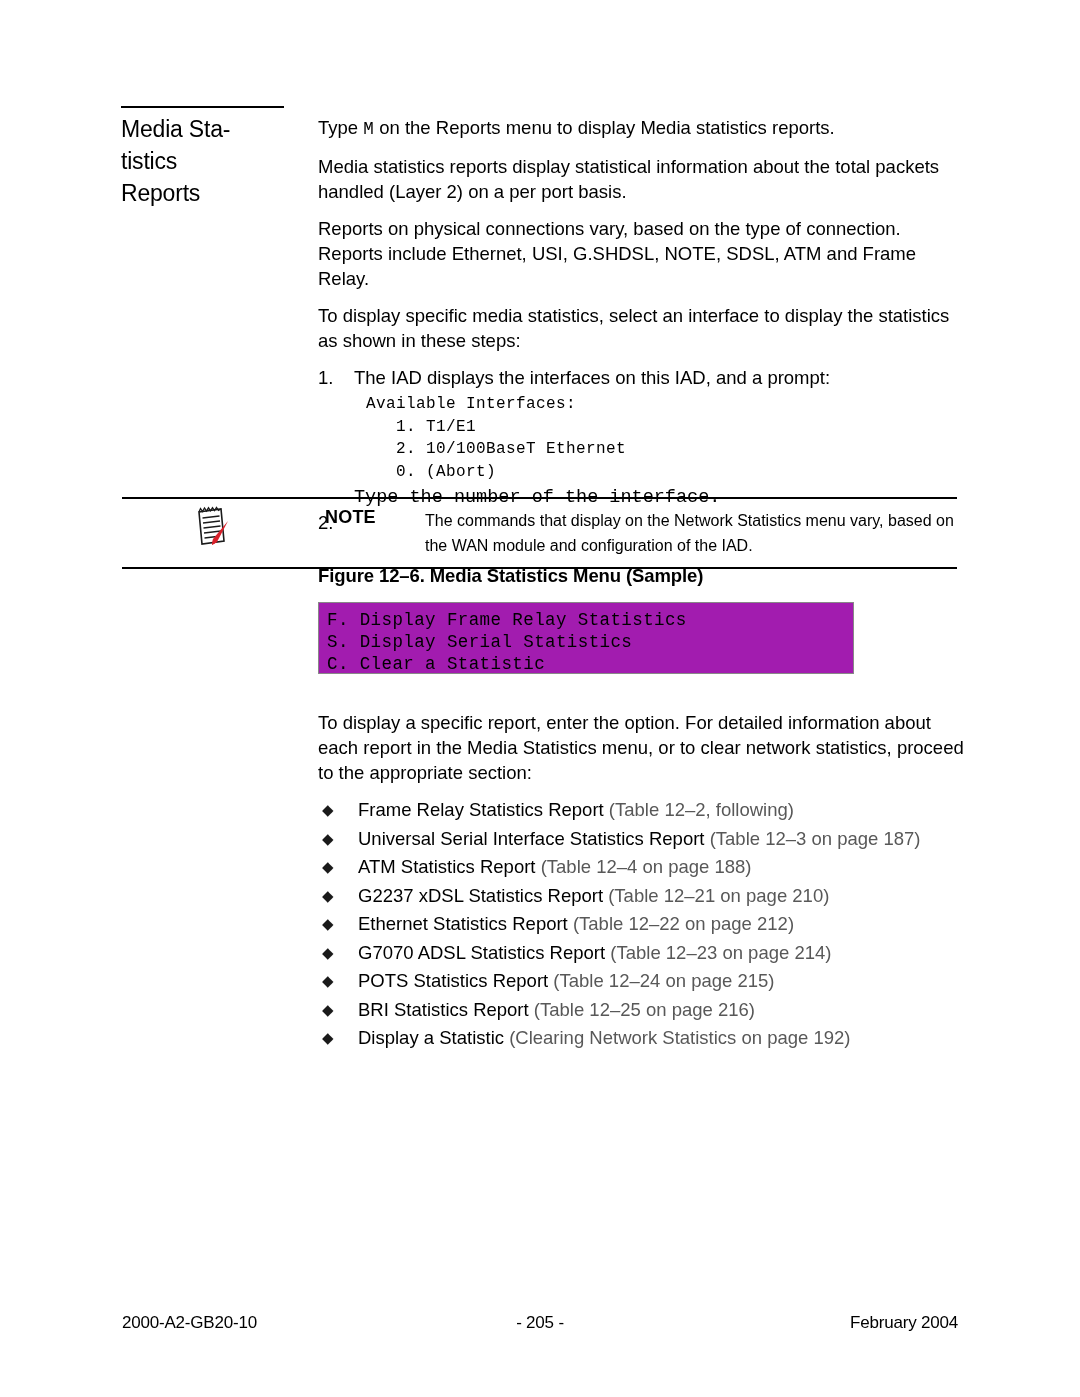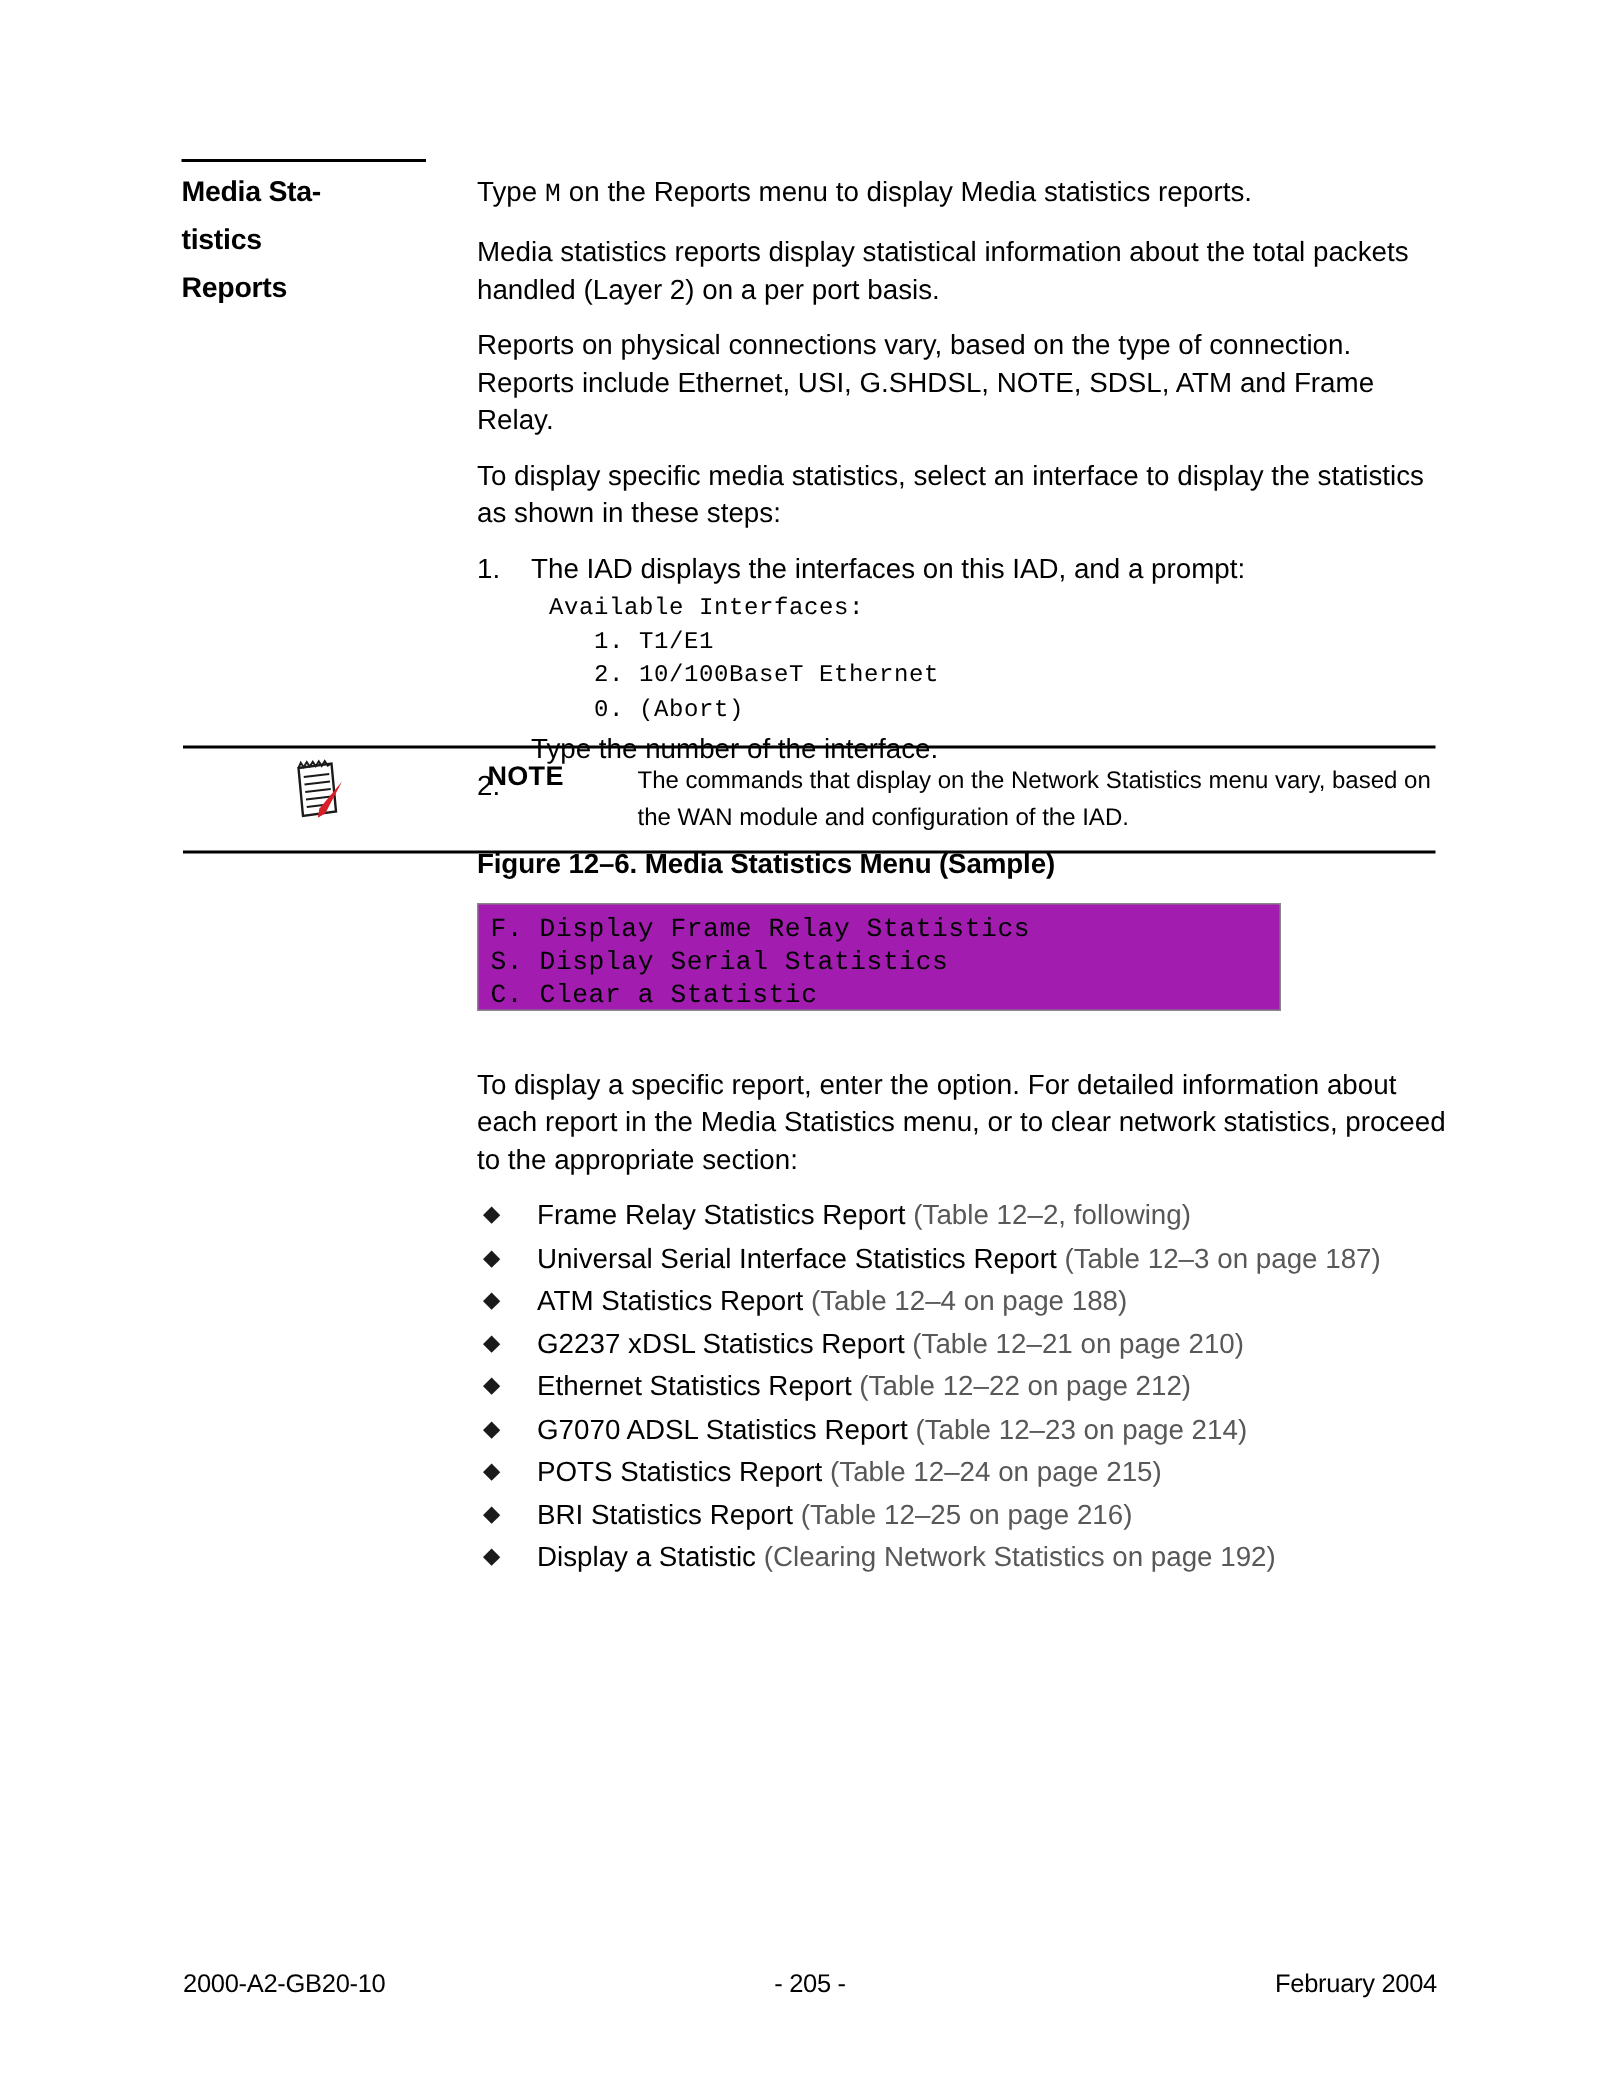--- a/index.html
+++ b/index.html
@@ -26,22 +26,22 @@
     top: 106px;
     width: 163px;
     height: 0;
     border-top: 2.5px solid #000;
   }
   .head-title {
     position: absolute;
     left: 121px;
     top: 113px;
     width: 180px;
-    font-size: 19px;
-    font-weight: bold;
+    font-size: 23px;
+    font-weight: normal;
     line-height: 32px;
     letter-spacing: -0.2px;
   }
 
   
   .body-col {
     position: absolute;
     left: 318px;
     top: 115px;
     width: 645px;
@@ -83,20 +83,21 @@
     font-family: "Liberation Mono", "DejaVu Sans Mono", monospace;
     font-size: 16px;
     line-height: 22.5px;
     white-space: pre;
     letter-spacing: 0.4px;
   }
   .step-follow {
     font-size: 18.5px;
     line-height: 25px;
     margin-top: 1px;
+    font-family: Liberation Mono, monospace;
   }
 
   
   .note-wrap {
     position: absolute;
     left: 122px;
     top: 497px;
     width: 835px;
   }
   .note-rule-top, .note-rule-bottom {

